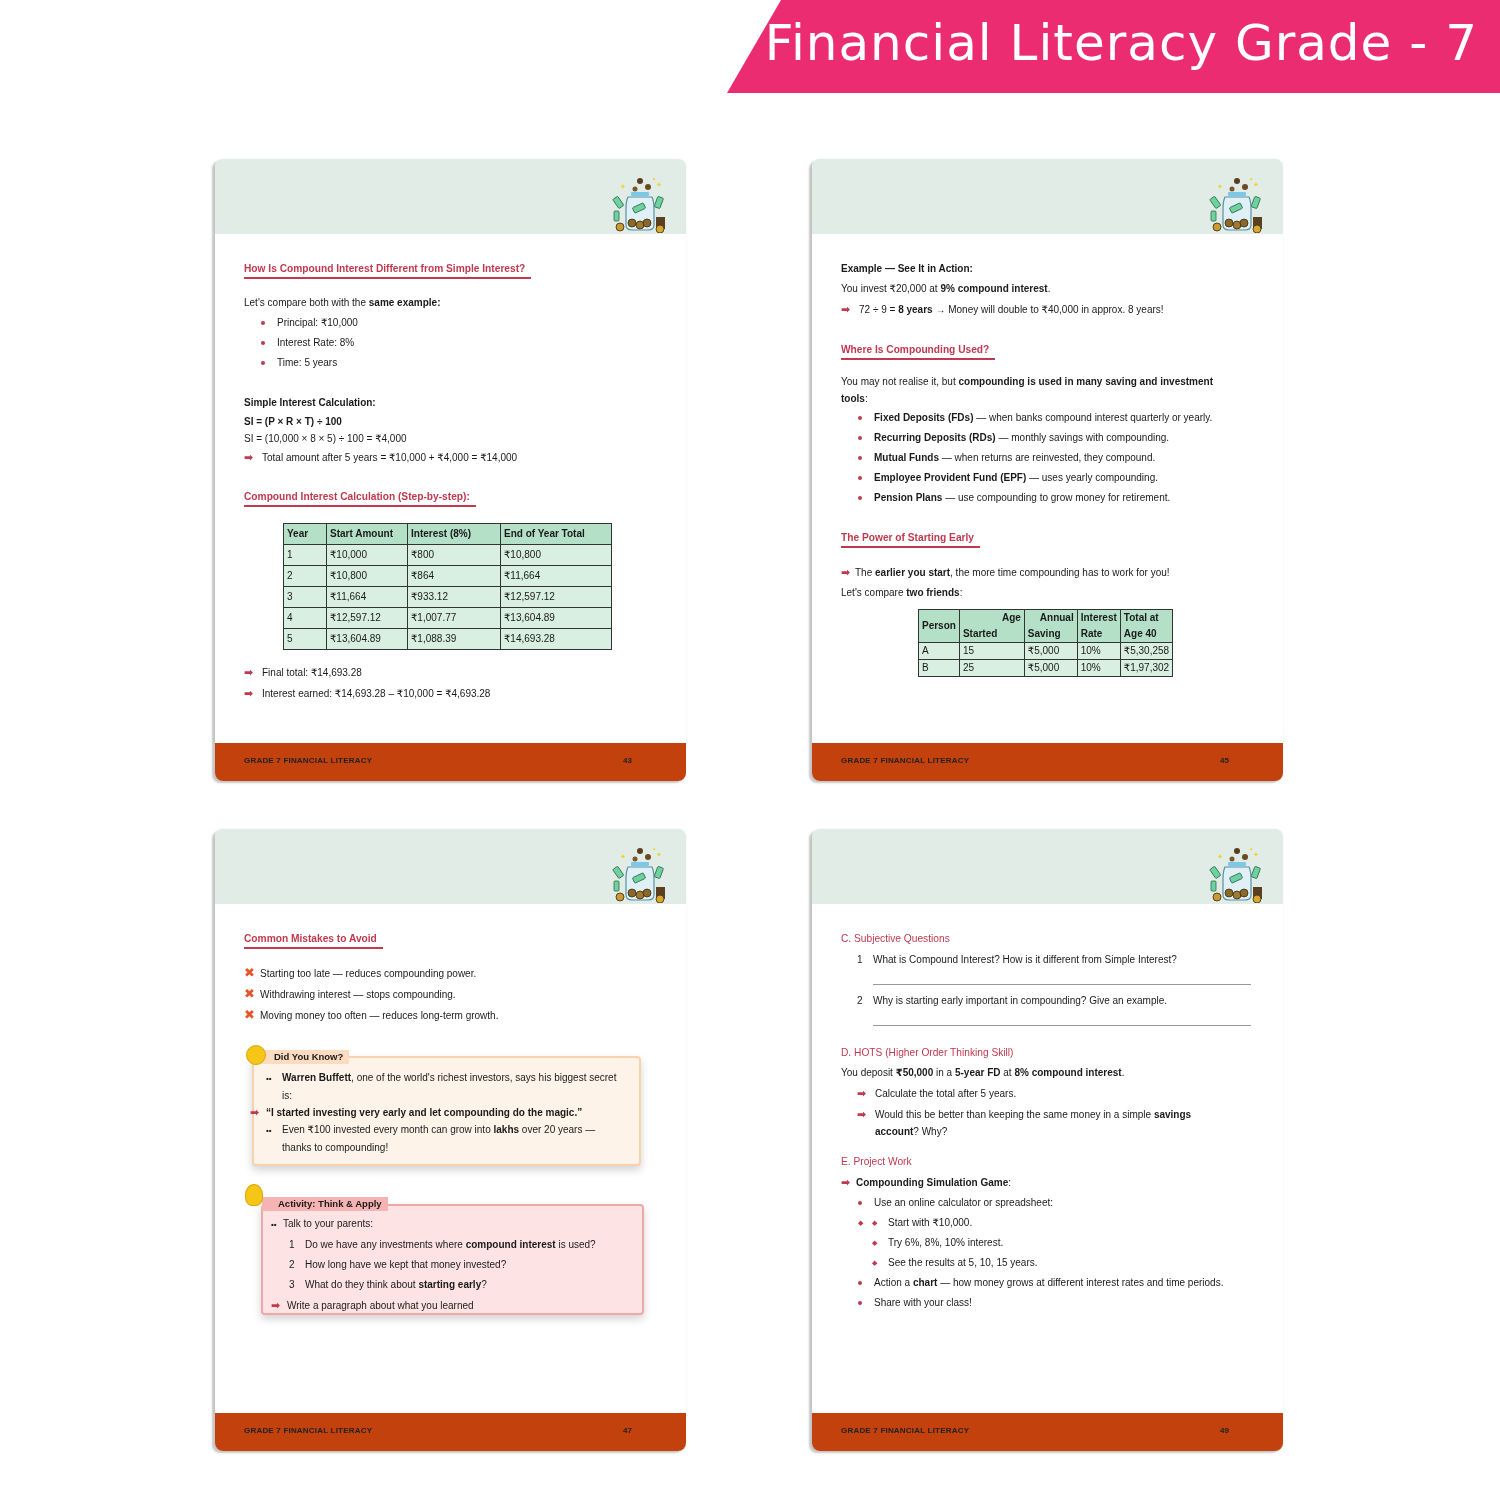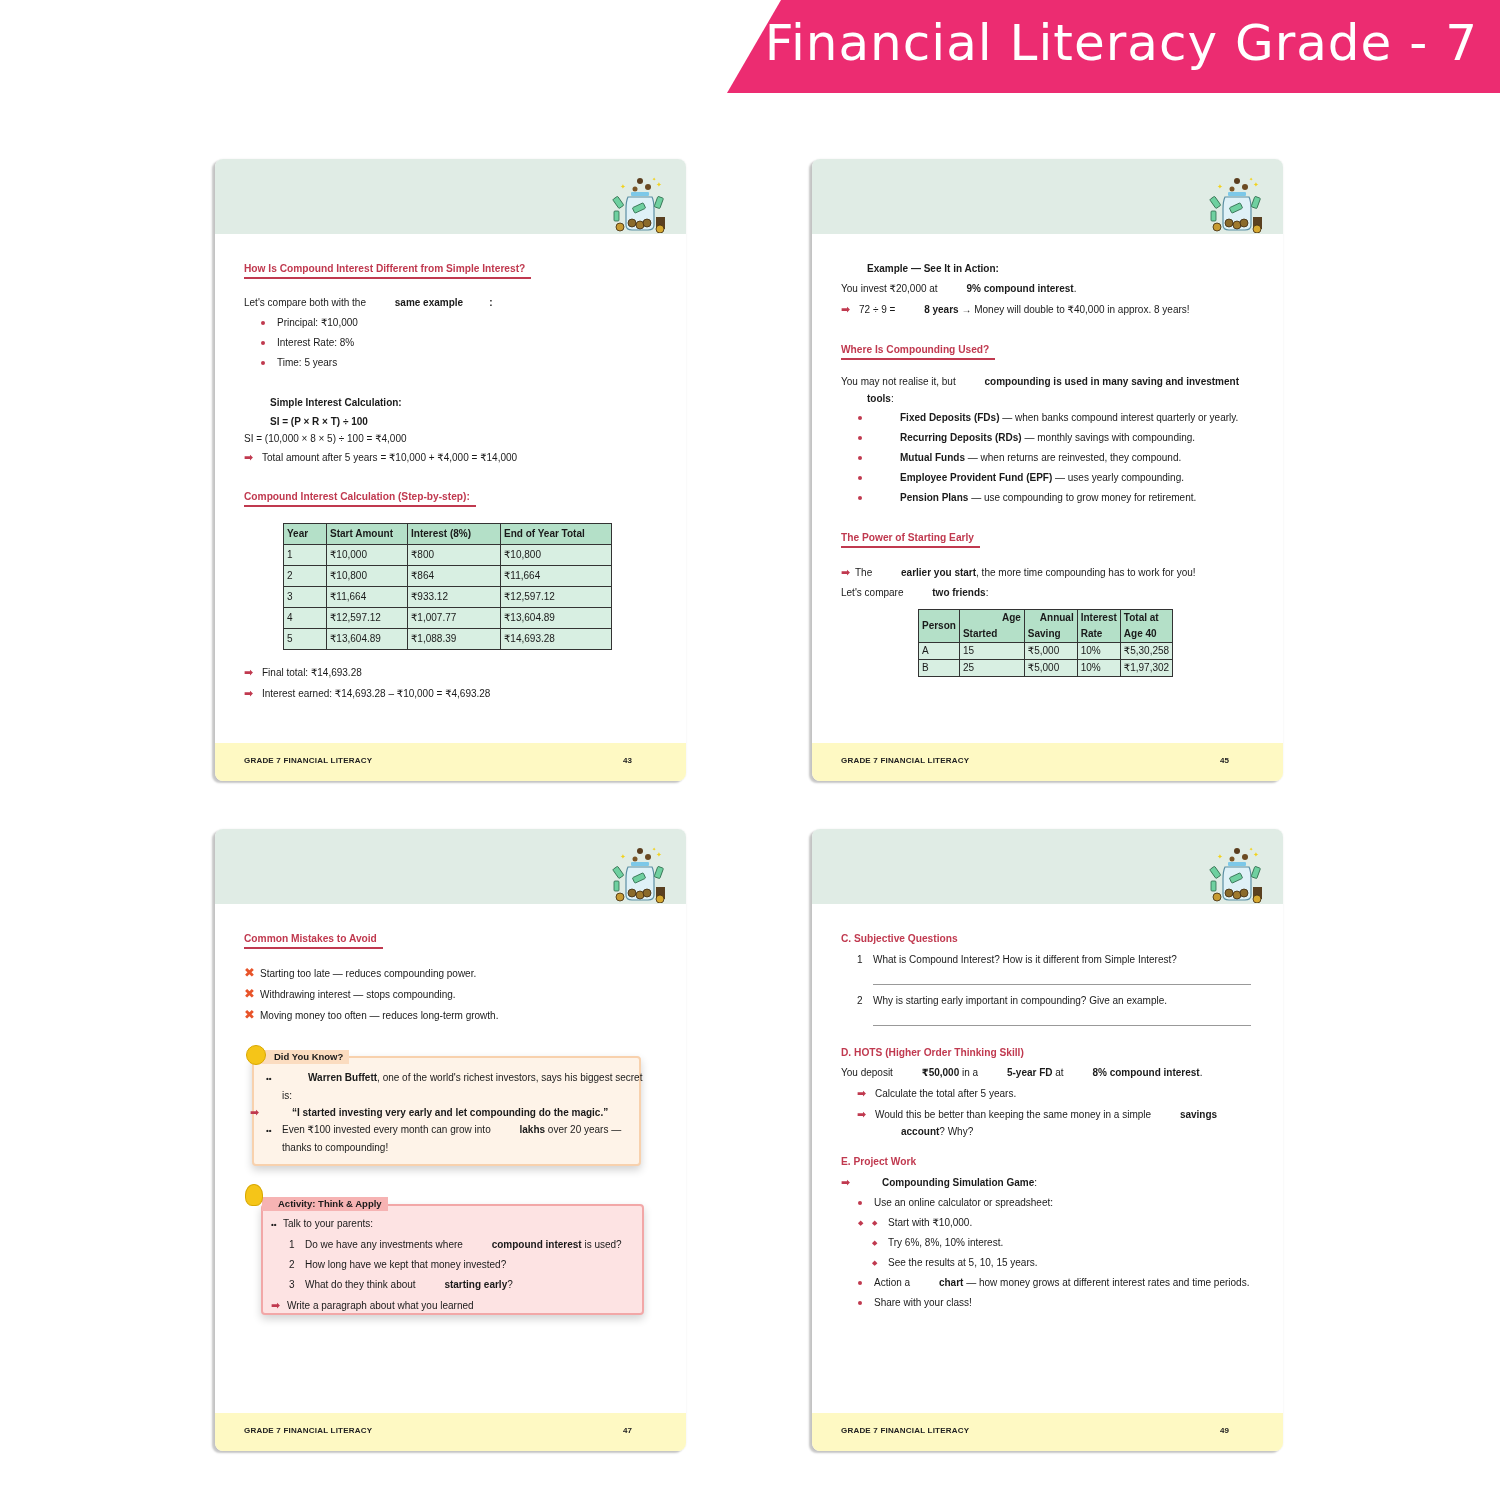--- a/index.html
+++ b/index.html
@@ -17,34 +17,34 @@
     font-family: "DejaVu Sans", sans-serif; white-space: nowrap;
   }
 
   .page {
     position: absolute; width: 471px; height: 622px; background: #ffffff;
     border-radius: 8px;
     box-shadow: -3px 2px 2px rgba(0,0,0,0.22), 0 0 2px rgba(0,0,0,0.08);
     overflow: hidden;
   }
   .page-header { position: absolute; top: 0; left: 0; right: 0; height: 75px; background: #e0ece5; }
-  .page-footer { position: absolute; bottom: 0; left: 0; right: 0; height: 38px; background: #fef9c3; }
+  .page-footer { position: absolute; bottom: 0; left: 0; right: 0; height: 38px; background: #c2410c; }
   .footer-title { position: absolute; left: 29px; top: 13px; font-size: 8px; font-weight: bold; letter-spacing: 0.2px; color: #222; }
   .footer-num { position: absolute; right: 54px; top: 13px; font-size: 8px; font-weight: bold; color: #222; }
 
   .jar { position: absolute; right: 18px; top: 16px; width: 56px; height: 58px; }
 
   .content { position: absolute; left: 29px; right: 30px; top: 95px; font-size: 10px; line-height: 20px; }
   .h-sec {
     display: inline-block; color: #c0394f; font-weight: bold; font-size: 10.2px;
     border-bottom: 2px solid #c0394f; padding-right: 6px; line-height: 14px; padding-bottom: 1px;
   }
-  .h-plain { color: #c0394f; font-weight: bold; font-size: 10.2px; line-height: 14px; }
+  .h-plain { color: #c0394f; font-weight: normal; font-size: 10.2px; line-height: 14px; }
   .line { display: block; white-space: nowrap; }
-  .b { font-weight: bold; margin-left: 26px; }
+  .b { font-weight: bold; }
   .bullet { position: relative; padding-left: 33px; }
   .bullet::before {
     content: ""; position: absolute; left: 17px; top: 8px; width: 4px; height: 4px; border-radius: 50%; background: #c0394f;
   }
   .arrow { color: #c0394f; font-weight: bold; display: inline-block; width: 18px; font-size: 11px; }
   .dsmall::before { content: "\25C6"; color: #c0394f; font-size: 7px; position: absolute; left: 17px; top: 0; }
 
   table.grid { border-collapse: collapse; font-size: 10px; }
   table.grid th, table.grid td { border: 1.4px solid #333; padding: 0 3px; text-align: left; white-space: nowrap; }
   table.grid th { background: #b4e0c8; font-weight: bold; }

